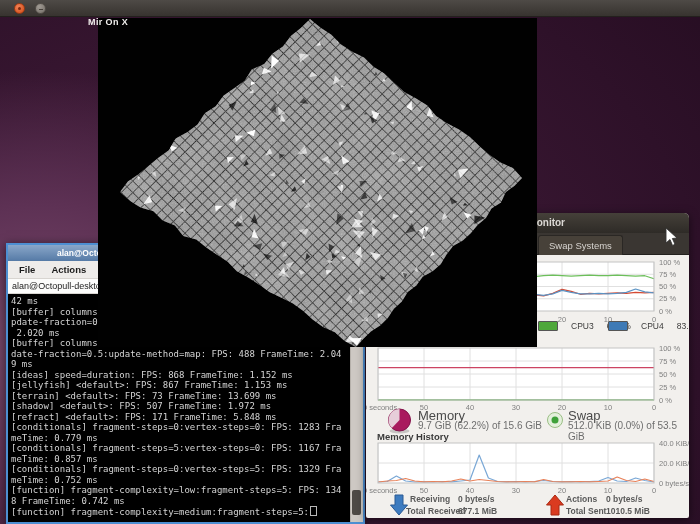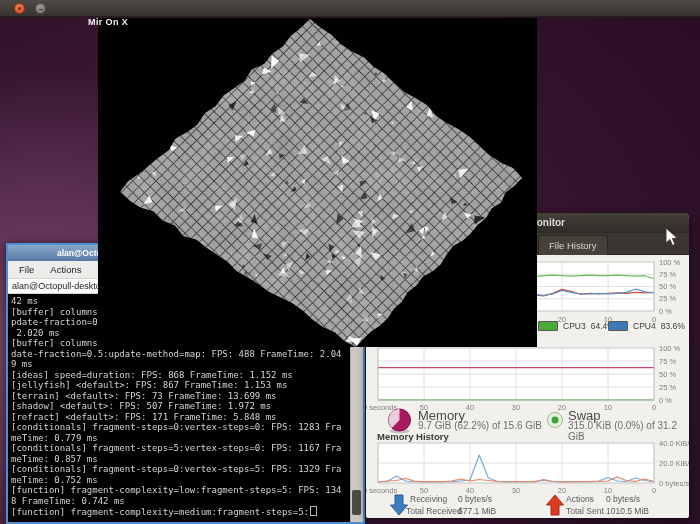--- a/index.html
+++ b/index.html
@@ -20,21 +20,21 @@
   #min-btn{left:35px;background:radial-gradient(circle at 35% 30%,#a09a93,#736e67);border:1px solid #55504a;box-sizing:border-box;}
   #min-btn::after{content:"";position:absolute;left:2.5px;top:4.5px;width:4px;height:1.5px;background:#453f39;}
   #panel-title{position:absolute;left:88px;top:14px;line-height:16px;font-size:9px;font-weight:bold;color:#f2f0ee;letter-spacing:.4px;}
   
   #terminal{position:absolute;left:6px;top:243px;width:359px;height:281px;z-index:10;
     border:2px solid #4d8fd2;box-sizing:border-box;background:#000;box-shadow:0 2px 10px rgba(0,0,0,.6);}
   .t-titlebar{height:16px;background:linear-gradient(#8aa7c9,#557aa6);color:#fff;font-size:8.5px;font-weight:bold;
     line-height:16px;padding-left:49px;white-space:nowrap;overflow:hidden;}
   .t-menubar{height:18px;background:#eeecea;border-bottom:1px solid #d8d5d1;box-sizing:border-box;
     font-size:9.5px;color:#1c1c1c;display:flex;align-items:center;padding-left:3px;}
-  .menu-item{padding:12px 8px;}
+  .menu-item{padding:12px 8px;font-weight:bold;}
   .t-tabrow{height:15px;background:#fcfcfb;border-bottom:1px solid #d8d5d1;box-sizing:border-box;
     font-size:9px;color:#222;line-height:14px;padding-left:4px;white-space:nowrap;overflow:hidden;}
   .t-screen{position:absolute;left:0;top:49px;right:13px;bottom:0;background:#000;overflow:hidden;
     font-family:"DejaVu Sans Mono",monospace;font-size:9px;line-height:10.5px;color:#d4d4d4;
     padding:2px 0 8px 3px;white-space:pre;}
   .term-cursor{display:inline-block;width:5px;height:8px;border:1px solid #b9b9b9;vertical-align:-1px;margin-left:1px;}
   .t-scrollbar{position:absolute;right:0;top:49px;bottom:0;width:13px;background:#cdc8c3;border-left:1px solid #b5b0aa;box-sizing:border-box;}
   .t-thumb{position:absolute;left:1px;width:9px;height:25px;bottom:7px;background:#4e4a46;border-radius:2px;}
   
   #mir{position:absolute;left:98px;top:18px;width:439px;height:329px;background:#010101;z-index:30;overflow:hidden;}
@@ -44,29 +44,29 @@
   .sm-titlebar{height:20px;background:linear-gradient(#454039,#2e2b27);color:#dcd9d5;
     font-size:10px;font-weight:bold;text-align:center;line-height:20px;}
   .sm-tabbar{position:relative;height:22px;background:#3a3632;border-bottom:1px solid #23211e;box-sizing:border-box;}
   .sm-tab{position:absolute;left:172px;top:2px;height:20px;line-height:20px;padding:0 10px;
     font-size:9.5px;color:#d6d3cf;background:#474139;border:1px solid #2a2724;border-bottom:none;border-radius:3px 3px 0 0;box-sizing:border-box;}
   .chart-svg{position:absolute;left:0;}
   #cpu-chart{top:45px;}
   #mem-chart{top:130px;}
   #net-chart{top:228px;}
   #cpu-legend{position:absolute;top:108px;left:0;width:100%;height:14px;}
-  .cpu-leg-item{position:absolute;top:0;display:flex;align-items:center;font-size:8.5px;color:#3a3a3a;}
+  .cpu-leg-item{position:absolute;top:0;display:flex;align-items:center;font-size:8.5px;color:#3a3a3a;gap:8px;}
   .swatch{display:inline-block;width:20px;height:10px;border:1px solid #555;box-sizing:border-box;margin-right:5px;border-radius:1px;}
   .leg-val{margin-left:5px;}
   #mem-legend{position:absolute;top:193px;left:0;width:100%;height:34px;}
   .leg-label{position:absolute;font-size:13px;color:#4a4a4a;}
   .leg-detail{position:absolute;font-size:10px;color:#6e6e6e;}
   #net-header{position:absolute;left:11px;top:218px;font-size:9.5px;font-weight:bold;color:#3a3a3a;}
   #net-legend{position:absolute;top:280px;left:0;width:100%;height:26px;font-size:8.5px;color:#5a5a5a;}
-  .net-text{position:absolute;white-space:nowrap;}
+  .net-text{position:absolute;white-space:nowrap;font-weight:bold;}
   #sm-cursor{position:absolute;left:299px;top:14px;z-index:6;}
   .icon-abs{position:absolute;}
 </style>
 </head>
 <body>
 
 <div id="panel">
   <div class="pbtn" id="close-btn"></div>
   <div class="pbtn" id="min-btn"></div>
   <span id="panel-title">Mir On X</span>
@@ -89,21 +89,21 @@
     <div class="t-thumb"></div>
   </div>
 </div>
 
 <div id="sysmon">
   <div class="sm-titlebar">
     <span>System Monitor</span>
   </div>
   <div class="sm-tabbar">
     <div class="sm-tab">
-      <span>File History</span>
+      <span>Swap Systems</span>
     </div>
   </div>
 
   <svg id="cpu-chart" class="chart-svg" width="323" height="70">
       <rect x="12" y="4" width="276" height="49" fill="#ffffff"></rect>
       <line x1="12" y1="4" x2="12" y2="53" stroke="#e0e0e0" stroke-width="1"></line>
       <line x1="58" y1="4" x2="58" y2="53" stroke="#e0e0e0" stroke-width="1"></line>
       <line x1="104" y1="4" x2="104" y2="53" stroke="#e0e0e0" stroke-width="1"></line>
       <line x1="150" y1="4" x2="150" y2="53" stroke="#e0e0e0" stroke-width="1"></line>
       <line x1="196" y1="4" x2="196" y2="53" stroke="#e0e0e0" stroke-width="1"></line>
@@ -176,21 +176,21 @@
       <circle cx="13.5" cy="13" r="11" fill="#a91a5e" stroke="#83124a" stroke-width="1"></circle>
       <path d="M13.5,13 L5.9,20.9 A11,11 0 0 1 13.5,2 Z" fill="#e7cdd9"></path>
     </svg>
     <span class="leg-label" style="left:52px;top:2px">Memory</span>
     <span class="leg-detail" style="left:52px;top:14px">9.7 GiB (62.2%) of 15.6 GiB</span>
     <svg class="icon-abs" style="left:180px;top:5px" width="18" height="18">
       <circle cx="9" cy="9" r="7.5" fill="#e4f0dc" stroke="#9bbf85" stroke-width="1"></circle>
       <circle cx="9" cy="9" r="3.5" fill="#3fa13a"></circle>
     </svg>
     <span class="leg-label" style="left:202px;top:2px">Swap</span>
-    <span class="leg-detail" style="left:202px;top:14px">315.0 KiB (0.0%) of 31.2 GiB</span>
+    <span class="leg-detail" style="left:202px;top:14px">512.0 KiB (0.0%) of 53.5 GiB</span>
   </div>
 
   <div id="net-header">Memory History</div>
   <svg id="net-chart" class="chart-svg" width="323" height="58">
       <rect x="12" y="2" width="276" height="40" fill="#ffffff"></rect>
       <line x1="12" y1="2" x2="12" y2="42" stroke="#e0e0e0" stroke-width="1"></line>
       <line x1="58" y1="2" x2="58" y2="42" stroke="#e0e0e0" stroke-width="1"></line>
       <line x1="104" y1="2" x2="104" y2="42" stroke="#e0e0e0" stroke-width="1"></line>
       <line x1="150" y1="2" x2="150" y2="42" stroke="#e0e0e0" stroke-width="1"></line>
       <line x1="196" y1="2" x2="196" y2="42" stroke="#e0e0e0" stroke-width="1"></line>

